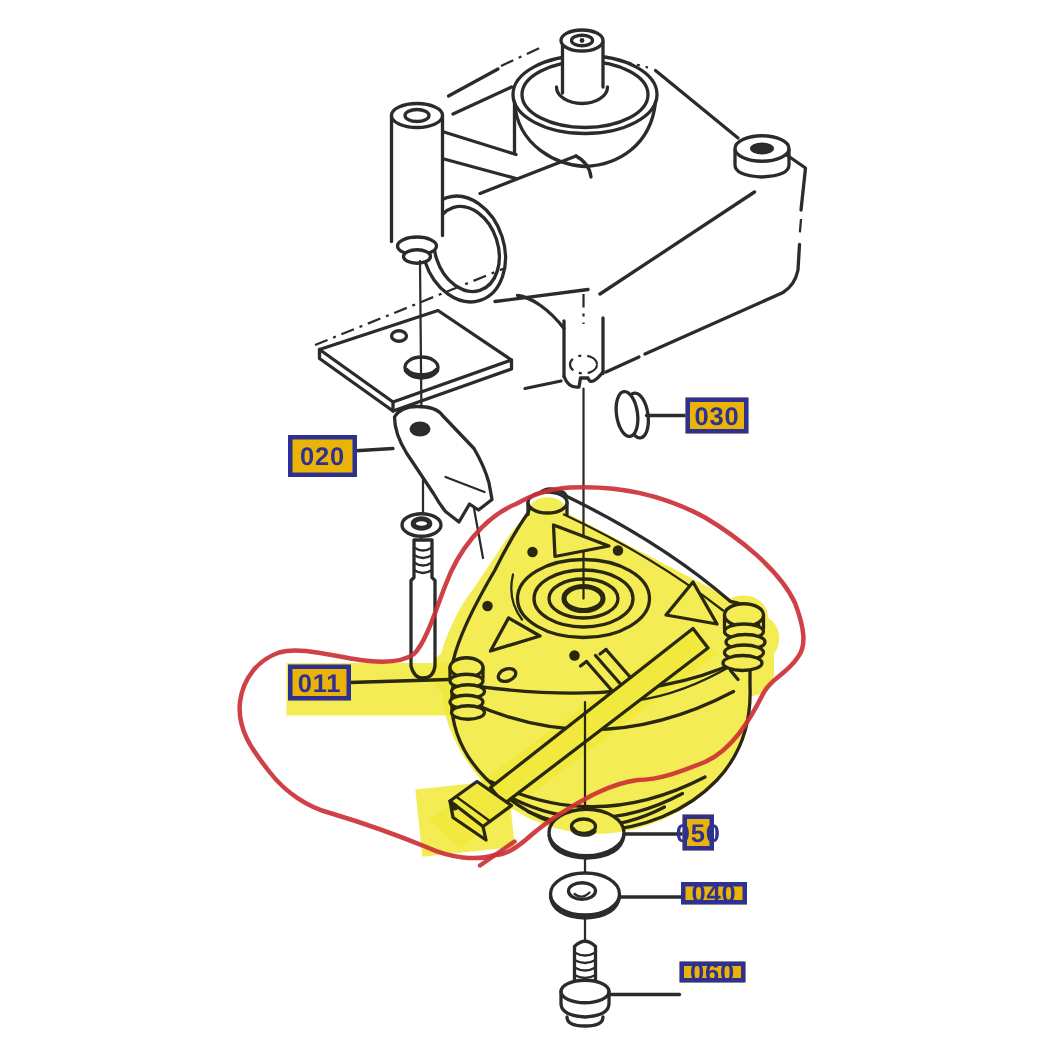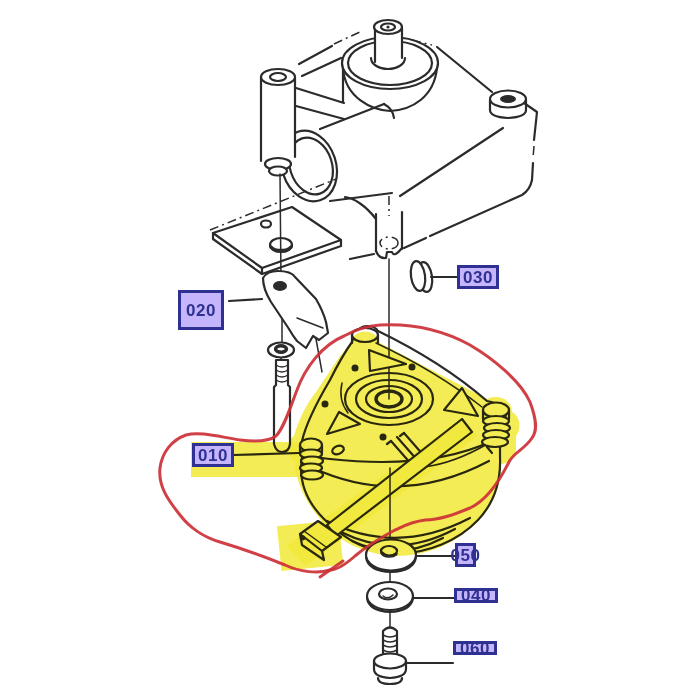--- a/index.html
+++ b/index.html
@@ -9,21 +9,21 @@
   .ln  {stroke:var(--line);stroke-width:2.2;fill:none;stroke-linecap:round;stroke-linejoin:round;}
   .lnf {stroke:var(--line);stroke-width:2.2;fill:#fff;stroke-linecap:round;stroke-linejoin:round;}
   .thin{stroke:var(--line);stroke-width:1.5;fill:none;stroke-linecap:round;}
   .thk {stroke:var(--line);stroke-width:3.4;fill:none;stroke-linecap:round;}
   .dash{stroke:var(--line);stroke-width:1.5;fill:none;stroke-dasharray:9 4 2 4;}
   .dot {fill:var(--line);stroke:none;}
   .wfill{fill:#fff;stroke:none;}
   .hl  {fill:var(--highlight);fill-opacity:.88;stroke:none;}
   .red {stroke:var(--marker);stroke-width:3;fill:none;stroke-linecap:round;stroke-linejoin:round;opacity:.92;}
   .plabel{position:absolute;box-sizing:border-box;width:44px;height:25px;
-          border:3px solid var(--label);background:#c4b5fd;color:var(--label);
+          border:3px solid var(--label);background:#eab308;color:var(--label);
           display:flex;align-items:center;justify-content:center;
           font-weight:bold;font-size:17px;letter-spacing:.5px;line-height:1;
           font-family:"Liberation Sans",sans-serif;cursor:pointer;}
 </style>
 </head>
 <body>
 
 <div class="stage">
 
 <svg width="700" height="700" viewBox="0 0 700 700">
@@ -245,19 +245,19 @@
       C162,452 172,440 186,435
       C200,431 220,437 240,440
       C255,442 268,442 276,436
       C284,428 290,408 297,390
       C305,368 322,345 344,336
       C355,330 365,326 380,325 Z"></path>
     <path class="red" d="M320,577 L343,561"></path>
   </g>
 </svg>
 
-  <div class="plabel" style="left:192px;top:443px;width:42px;height:24px">010</div>
-  <div class="plabel" style="left:178px;top:290px;width:46px;height:40px">020</div>
+  <div class="plabel" style="left:192px;top:443px;width:42px;height:24px">011</div>
+  <div class="plabel" style="left:192px;top:290px;width:46px;height:28px">020</div>
   <div class="plabel" style="left:457px;top:265px;width:42px;height:24px">030</div>
   <div class="plabel" style="left:454px;top:588px;width:44px;height:15px">040</div>
   <div class="plabel" style="left:455px;top:543px;width:21px;height:24px">050</div>
   <div class="plabel" style="left:453px;top:641px;width:44px;height:14px">060</div>
 </div>
 
 </body></html>

